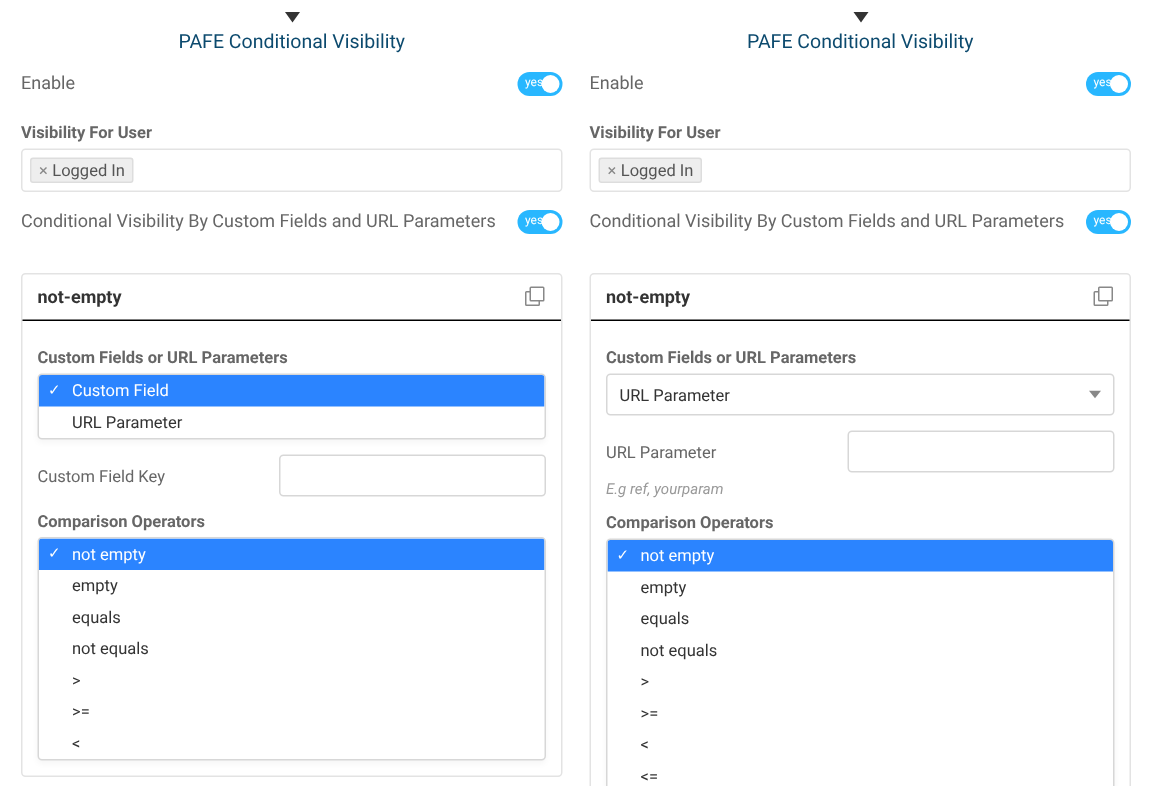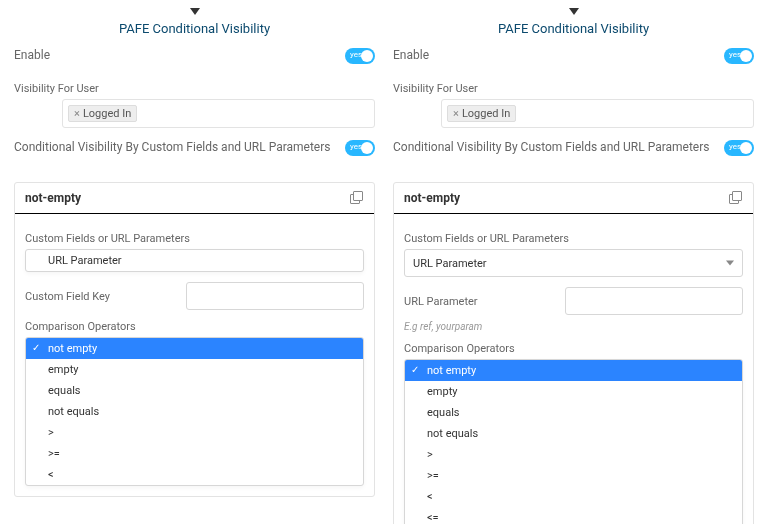--- a/index.html
+++ b/index.html
@@ -6,32 +6,32 @@
   body { font-family: -apple-system, BlinkMacSystemFont, "Segoe UI", Roboto, Arial, sans-serif; font-size: 12px; color: #666; background: #fff; }
   .page { display: flex; width: 768px; gap: 18px; padding: 8px 14px 14px 14px; }
   .col { flex: 1 1 50%; min-width: 0; }
   .sec-title { display: flex; align-items: center; gap: 6px; font-weight: 400; color: #0c4a6e; font-size: 13px; margin-bottom: 10px; flex-direction: column; }
   .tri { width: 0; height: 0; border-left: 5px solid transparent; border-right: 5px solid transparent; border-top: 7px solid #333; }
   .row { display: flex; justify-content: space-between; margin-top: 12px; min-height: 24px; }
   .toggle { position: relative; width: 30px; height: 16px; border-radius: 10px; background: #28b7ff; }
   .toggle::before { content: ""; position: absolute; left: 6px; top: 3px; font-size: 7px; color: #fff; }
   .toggle .txt { position: absolute; left: 5px; top: 2px; font-size: 8px; color: #fff; }
   .toggle::after { content: ""; position: absolute; right: 2px; top: 2px; width: 12px; height: 12px; background: #fff; border-radius: 50%; }
-  .chipbox { border: 1px solid #e3e3e3; border-radius: 3px; padding: 5px; margin-top: 4px; margin-left: 48px; }
+  .chipbox { border: 1px solid #e3e3e3; border-radius: 3px; padding: 5px; margin-top: 4px; }
   .chip { display: inline-block; background: #eee; border: 1px solid #ddd; border-radius: 2px; font-size: 11px; padding: 1px 5px; color: #555; }
   .chip .x { margin-right: 3px; color: #888; }
   .card { border: 1px solid #e3e3e3; border-radius: 3px; margin-top: 18px; padding: 0 0 10px 0; position: relative; }
   .card-head { display: flex; align-items: center; justify-content: space-between; border-bottom: 1px solid #000000; padding: 8px 10px; }
   .card-title { font-weight: 700; color: #333; font-size: 12px; }
   .copy { width: 14px; height: 14px; position: relative; cursor: pointer; }
   .copy::before, .copy::after { content:""; position:absolute; border:1px solid #888; border-radius:1px; }
   .copy::before { width:8px; height:8px; left:0; top:3px; }
   .copy::after  { width:8px; height:8px; left:3px; top:0; background:#fff; }
   .card-body { padding: 8px 10px 0 10px; }
-  .label { font-size: 11px; color: #666; margin-top: 10px; margin-bottom: 4px; }
+  .label { font-size: 11px; color: #666; margin-top: 10px; margin-bottom: 4px; font-weight: bold; }
   .select { position: relative; border: 1px solid #d7d7d7; border-radius: 3px; background: #fff; height: 28px; display: flex; align-items: center; padding: 0 24px 0 8px; color: #333; font-size: 11px; }
   .select .caret { position: absolute; right: 8px; top: 50%; transform: translateY(-50%); width: 0; height: 0; border-left: 4px solid transparent; border-right: 4px solid transparent; border-top: 5px solid #888; }
   .input { border: 1px solid #d7d7d7; border-radius: 3px; background: #fff; height: 28px; padding: 0 8px; font-size: 11px; color: #333; }
   .kvrow { display: flex; align-items: center; gap: 12px; margin-top: 10px; }
   .kvrow .klabel { flex: 0 0 44%; font-size: 11px; color: #666; }
   .kvrow .kctrl { flex: 1 1 auto; }
   .dropdown { border: 1px solid #d7d7d7; border-radius: 3px; background: #fff; margin-top: 2px; box-shadow: 0 2px 4px rgba(0,0,0,0.04); overflow: hidden; }
   .ddline { padding: 4px 22px; font-size: 11px; color: #333; position: relative; cursor: pointer; }
   .ddline.sel { background: #2b84ff; color: #fff; }
   .ddline.sel::before { content: "\2713"; position: absolute; left: 6px; top: 4px; font-size: 10px; color: #fff; }
@@ -69,20 +69,21 @@
 
     <div class="card">
       <div class="card-head">
         <span class="card-title">not-empty</span>
         <div class="copy"></div>
       </div>
       <div class="card-body">
 
         <div class="label">Custom Fields or URL Parameters</div>
         <div class="dropdown" id="left-type-dd">
+            <div class="ddline sel">Custom Field</div>
             <div class="ddline">URL Parameter</div>
           </div>
 
 
         <div class="kvrow">
           <div class="klabel">Custom Field Key</div>
           <div class="kctrl">
             <input class="input" style="width: 100%;" value="">
           </div>
         </div>

